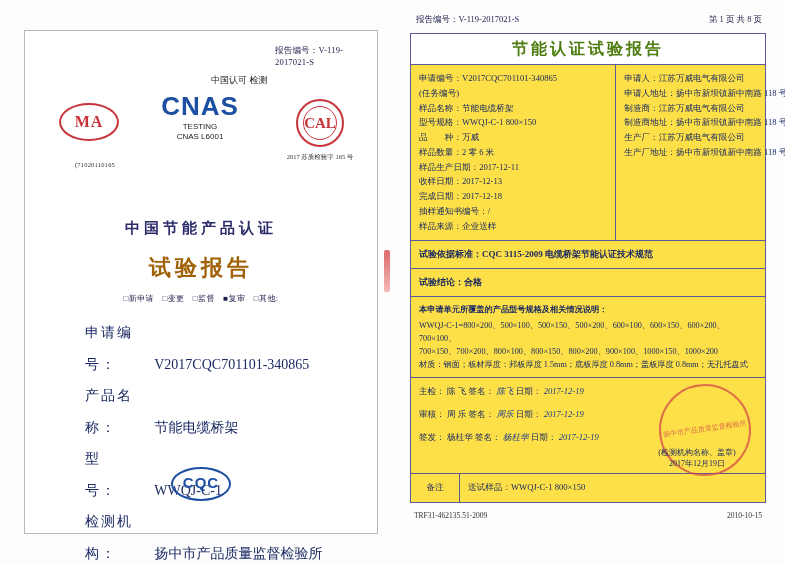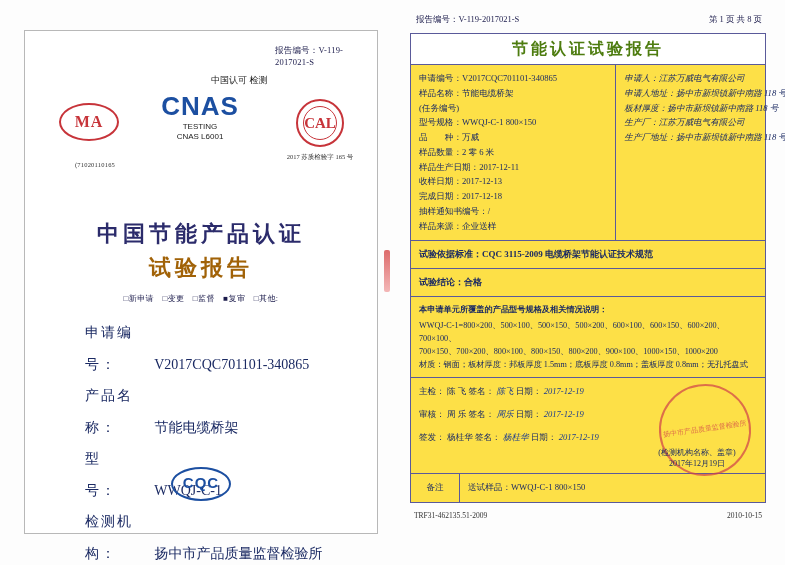--- a/index.html
+++ b/index.html
@@ -54,21 +54,21 @@
     font-family:"Liberation Serif",serif;
   }
   .cal-circle:after{
     content:"";position:absolute;left:5px;top:5px;right:5px;bottom:5px;
     border:1px solid #c7343a;border-radius:50%;
   }
   .cal-code{margin-top:6px;font-size:6.5px;color:#333;}
 
   .main-title{
     position:absolute;left:0;top:188px;width:352px;text-align:center;
-    font-size:22px;letter-spacing:4px;color:#2b2b6b;font-weight:bold;
+    font-size:15px;letter-spacing:4px;color:#2b2b6b;font-weight:bold;
   }
   .main-title2{
     position:absolute;left:0;top:222px;width:352px;text-align:center;
     font-size:22px;letter-spacing:4px;color:#a16207;font-weight:bold;
   }
   .checkrow{
     position:absolute;left:0;top:262px;width:352px;text-align:center;
     font-size:8px;color:#1b1b4b;letter-spacing:.4px;
   }
   .checkrow span{margin:0 3px;}
@@ -99,21 +99,21 @@
   .r-head .rpg{position:absolute;right:4px;top:0;}
   .r-title-box{
     margin-top:3px;border:1px solid #5a5a9a;height:30px;
     display:flex;align-items:center;justify-content:center;
     font-size:16px;font-weight:bold;letter-spacing:3px;color:#4d7c0f;
     background:#fff;
   }
   .r-body{border:1px solid #5a5a9a;border-top:none;background:#fde047;}
   .two-col{display:flex;border-bottom:1px solid #5a5a9a;}
   .col-l{width:58%;border-right:1px solid #5a5a9a;padding:6px 6px 6px 8px;box-sizing:border-box;}
-  .col-r{width:42%;padding:6px 6px 6px 8px;box-sizing:border-box;font-style:italic;}
+  .col-r{width:42%;padding:6px 6px 6px 8px;box-sizing:border-box;}
   .kv{font-size:8.6px;line-height:1.72;color:#1b2a63;white-space:nowrap;}
   .kv b{font-weight:normal;}
   .sect{
     border-bottom:1px solid #5a5a9a;padding:7px 8px;font-size:9px;color:#1b2a63;font-weight:bold;
   }
   .sect.small{font-weight:bold;}
   .desc{
     border-bottom:1px solid #5a5a9a;padding:6px 8px;font-size:8.2px;color:#1b2a63;line-height:1.6;
   }
   .desc .dtitle{font-weight:bold;margin-bottom:3px;}
@@ -218,26 +218,26 @@
     <div class="r-title-box">节能认证试验报告</div>
 
     <div class="r-body">
 
       <div class="two-col">
         <div class="col-l">
           <div class="kv">
             <b>申请编号：</b><span>V2017CQC701101-340865</span>
           </div>
           <div class="kv">
+            <b>(任务编号)</b>
+          </div>
+          <div class="kv">
             <b>样品名称：</b><span>节能电缆桥架</span>
           </div>
           <div class="kv">
-            <b>(任务编号)</b>
-          </div>
-          <div class="kv">
             <b>型号规格：</b><span>WWQJ-C-1  800×150</span>
           </div>
           <div class="kv">
             <b>品　　种：</b><span>万威</span>
           </div>
           <div class="kv">
             <b>样品数量：</b><span>2 零 6 米</span>
           </div>
           <div class="kv">
             <b>样品生产日期：</b><span>2017-12-11</span>
@@ -257,21 +257,24 @@
         </div>
 
         <div class="col-r">
           <div class="kv">
             <b>申请人：</b><span>江苏万威电气有限公司</span>
           </div>
           <div class="kv">
             <b>申请人地址：</b><span>扬中市新坝镇新中南路 118 号</span>
           </div>
           <div class="kv">
-            <b>板材厚度：</b><span>扬中市新坝镇新中南路 118 号</span>
+            <b>制造商：</b><span>江苏万威电气有限公司</span>
+          </div>
+          <div class="kv">
+            <b>制造商地址：</b><span>扬中市新坝镇新中南路 118 号</span>
           </div>
           <div class="kv">
             <b>生产厂：</b><span>江苏万威电气有限公司</span>
           </div>
           <div class="kv">
             <b>生产厂地址：</b><span>扬中市新坝镇新中南路 118 号</span>
           </div>
         </div>
       </div>
 

